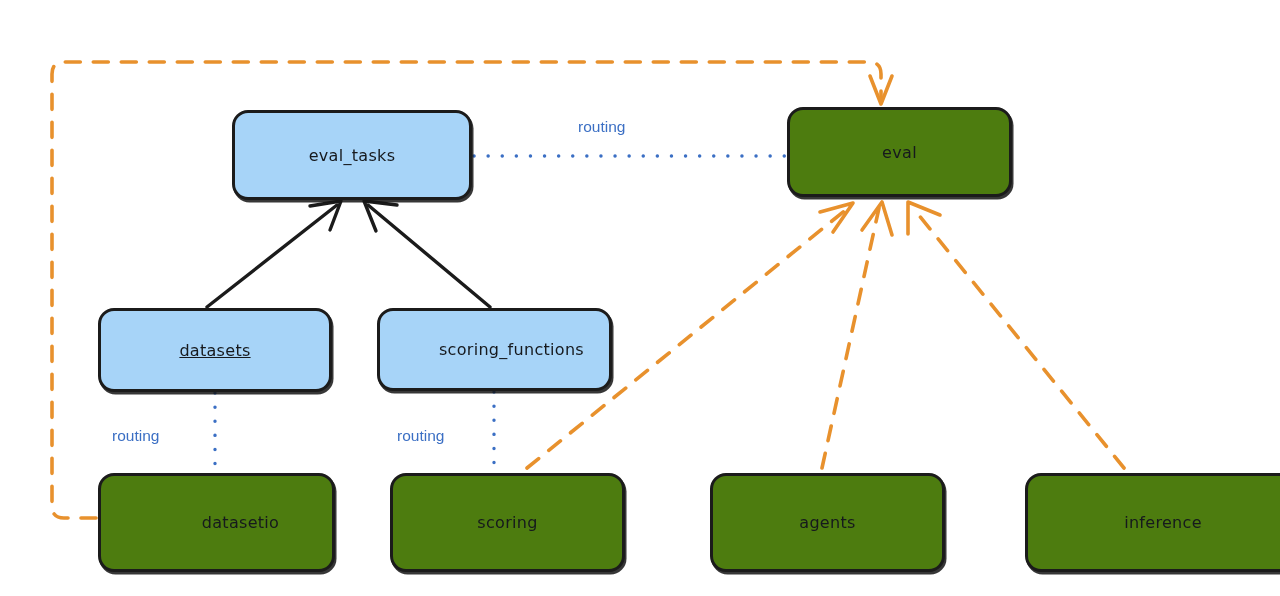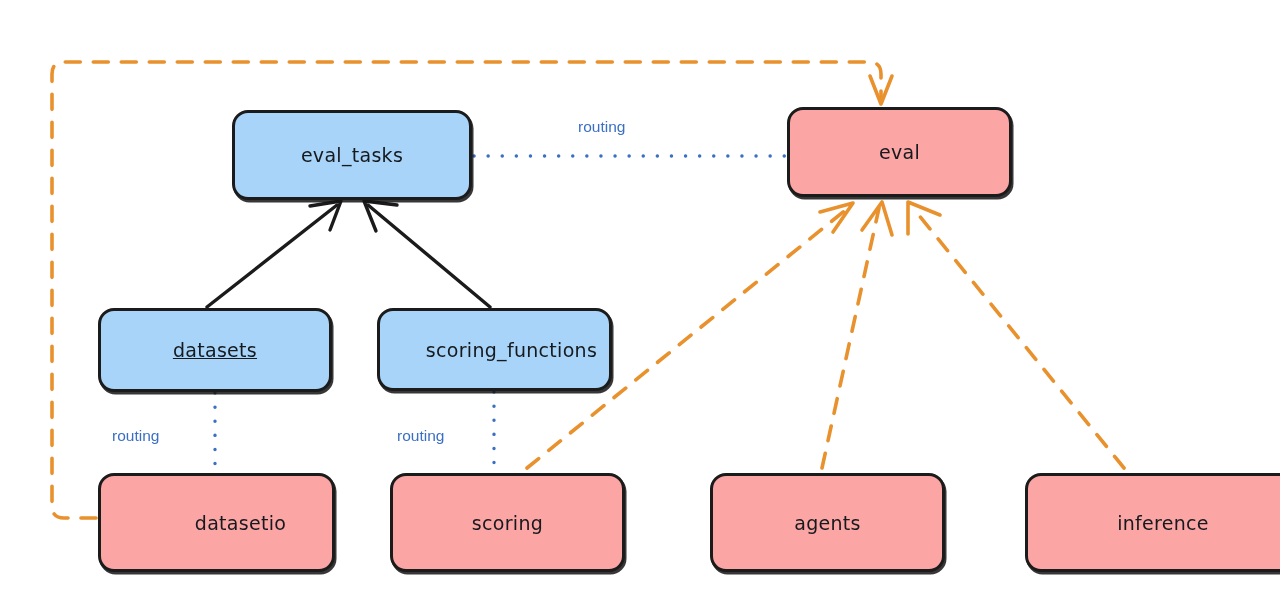--- a/index.html
+++ b/index.html
@@ -30,27 +30,27 @@
     position: absolute;
     box-sizing: border-box;
     border: 3px solid #1b1b1b;
     border-radius: 16px;
     display: flex;
     align-items: center;
     justify-content: center;
     text-align: center;
     color: #16191d;
     font-family: "DejaVu Sans", sans-serif;
-    font-size: 19px;
+    font-size: 16px;
     letter-spacing: 0.3px;
     z-index: 3;
     box-shadow: 1.5px 2.5px 0 0 rgba(20,20,20,0.85);
   }
   .node.blue  { background: #a7d4f8; }
-  .node.green { background: #fca5a5; }
+  .node.green { background: #4d7c0f; }
 
   .node-label {
     pointer-events: none;
     white-space: nowrap;
   }
   .edge-label {
     position: absolute;
     color: #3b6fc4;
     font-family: Liberation Sans, sans-serif;
     font-size: 15.5px;

